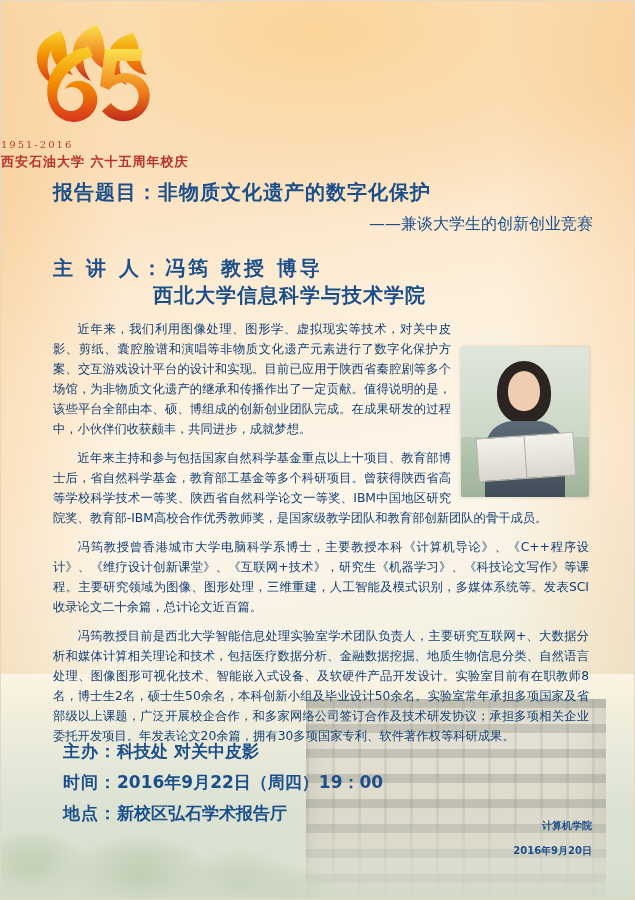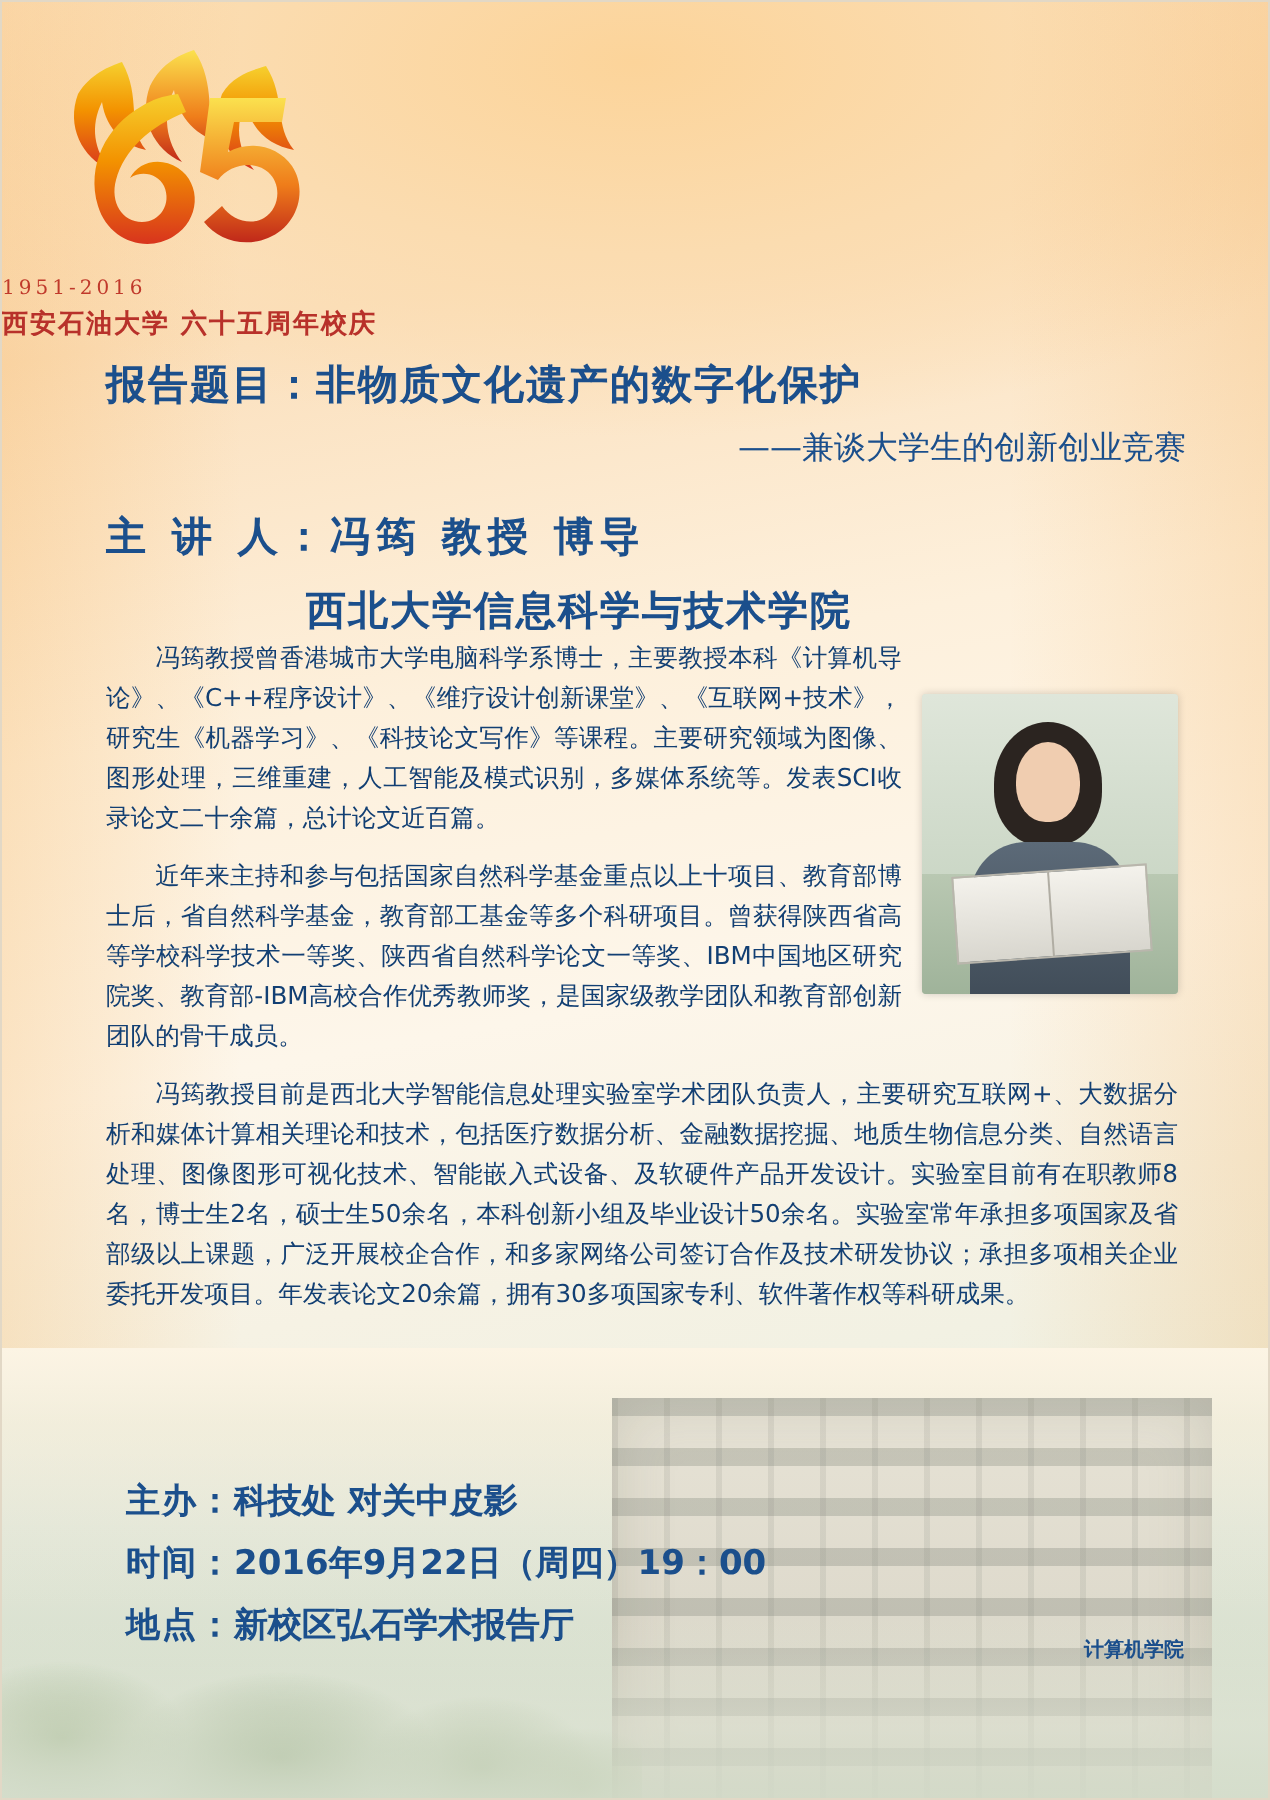--- a/index.html
+++ b/index.html
@@ -150,21 +150,20 @@
     font-size: 20px;
     font-weight: bold;
     color: #1b4f8c;
     margin-top: 20px;
     letter-spacing: 3px;
   }
   .h-dept {
     font-size: 20px;
     font-weight: bold;
     color: #1b4f8c;
-    margin-top: 10px;
     padding-left: 100px;
     letter-spacing: 1px;
   }
 
   
   .body-text {
     position: absolute;
     left: 52px;
     top: 318px;
     width: 536px;
@@ -308,34 +307,36 @@
 
   <div class="body-text">
     <div class="portrait">
       <div class="bg-wall"></div>
       <div class="bg-ground"></div>
       <div class="person-hair"></div>
       <div class="person-face"></div>
       <div class="person-body"></div>
       <div class="book"></div>
     </div>
+    <p>近年来，我们利用图像处理、图形学、虚拟现实等技术，对关中皮影、剪纸、囊腔脸谱和演唱等非物质文化遗产元素进行了数字化保护方案、交互游戏设计平台的设计和实现。目前已应用于陕西省秦腔剧等多个场馆，为非物质文化遗产的继承和传播作出了一定贡献。值得说明的是，该些平台全部由本、硕、博组成的创新创业团队完成。在成果研发的过程中，小伙伴们收获颇丰，共同进步，成就梦想。</p>
+    <p>近年来主持和参与包括国家自然科学基金重点以上十项目、教育部博士后，省自然科学基金，教育部工基金等多个科研项目。曾获得陕西省高等学校科学技术一等奖、陕西省自然科学论文一等奖、IBM中国地区研究院奖、教育部-IBM高校合作优秀教师奖，是国家级教学团队和教育部创新团队的骨干成员。</p>
     <p>冯筠教授曾香港城市大学电脑科学系博士，主要教授本科《计算机导论》、《C++程序设计》、《维疗设计创新课堂》、《互联网+技术》，研究生《机器学习》、《科技论文写作》等课程。主要研究领域为图像、图形处理，三维重建，人工智能及模式识别，多媒体系统等。发表SCI收录论文二十余篇，总计论文近百篇。</p>
-    <p>近年来主持和参与包括国家自然科学基金重点以上十项目、教育部博士后，省自然科学基金，教育部工基金等多个科研项目。曾获得陕西省高等学校科学技术一等奖、陕西省自然科学论文一等奖、IBM中国地区研究院奖、教育部-IBM高校合作优秀教师奖，是国家级教学团队和教育部创新团队的骨干成员。</p>
     <p>冯筠教授目前是西北大学智能信息处理实验室学术团队负责人，主要研究互联网+、大数据分析和媒体计算相关理论和技术，包括医疗数据分析、金融数据挖掘、地质生物信息分类、自然语言处理、图像图形可视化技术、智能嵌入式设备、及软硬件产品开发设计。实验室目前有在职教师8名，博士生2名，硕士生50余名，本科创新小组及毕业设计50余名。实验室常年承担多项国家及省部级以上课题，广泛开展校企合作，和多家网络公司签订合作及技术研发协议；承担多项相关企业委托开发项目。年发表论文20余篇，拥有30多项国家专利、软件著作权等科研成果。</p>
   </div>
 
   <div class="org-block">
     <div class="line">
       <span class="label">主办：</span><span>科技处   对关中皮影</span>
     </div>
     <div class="line">
       <span class="label">时间：</span><span>2016年9月22日（周四）19：00</span>
     </div>
     <div class="line">
       <span class="label">地点：</span><span>新校区弘石学术报告厅</span>
     </div>
   </div>
 
   <div class="sign-block">
     <div>计算机学院</div>
+    <div>2016年9月20日</div>
   </div>
 
 </div>
 
 </body></html>

